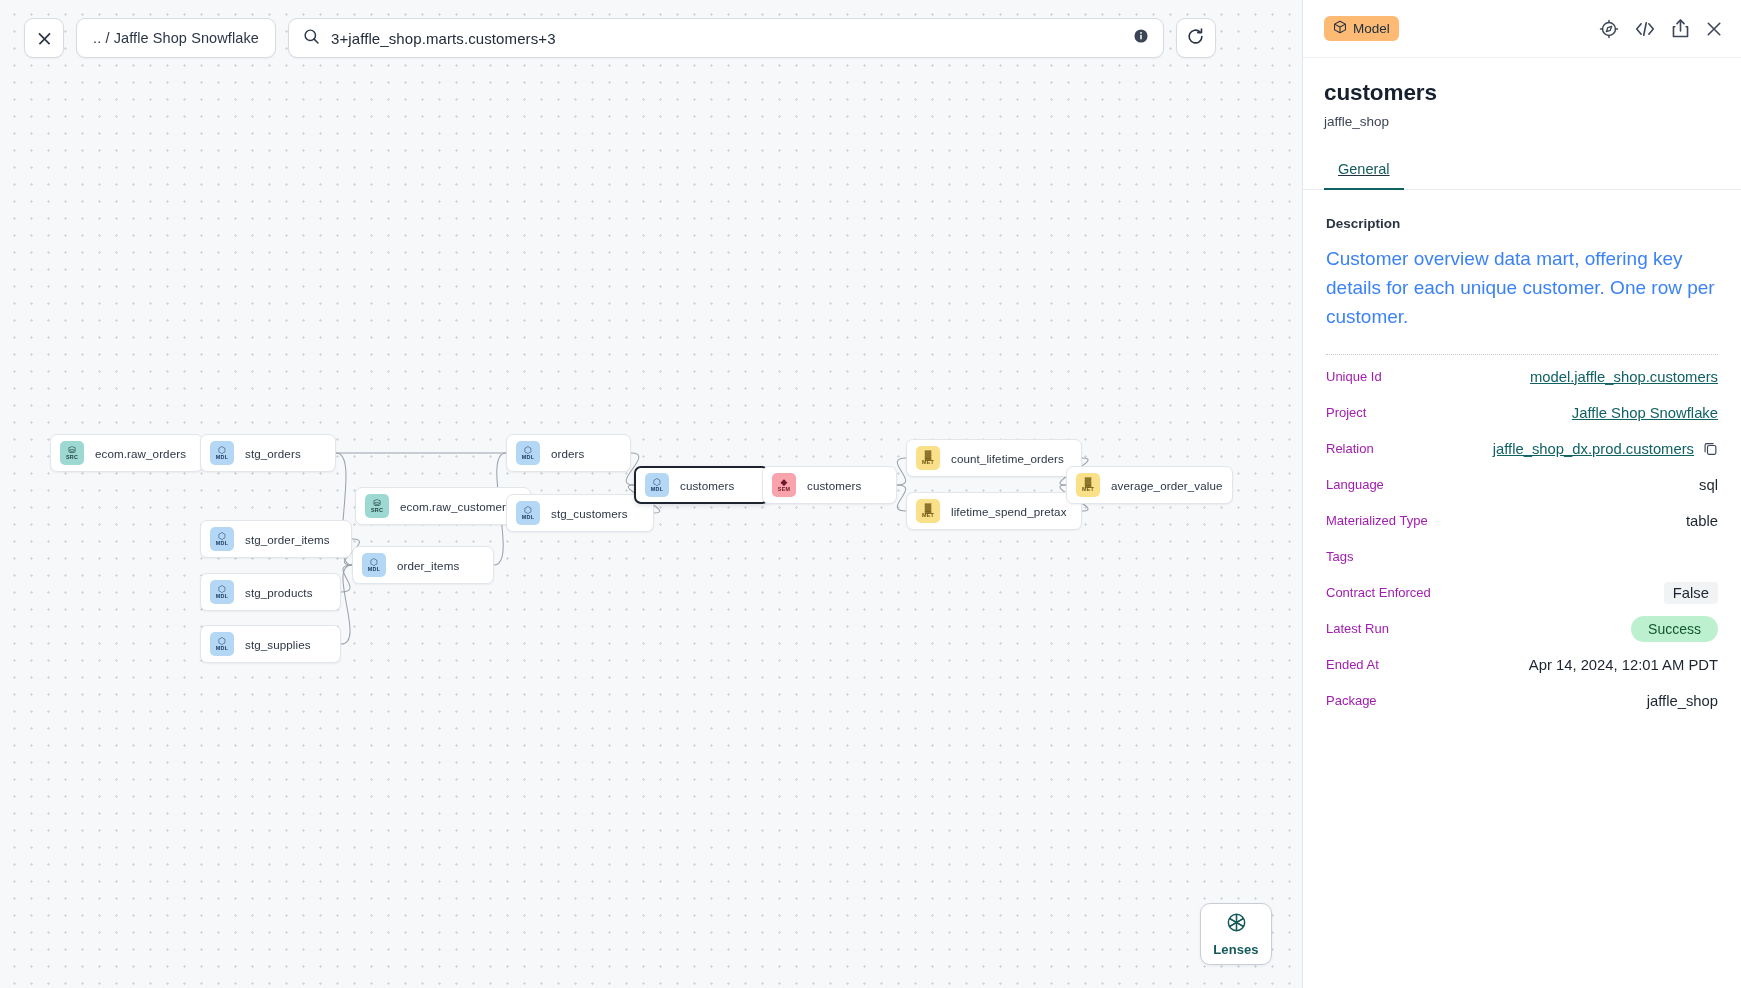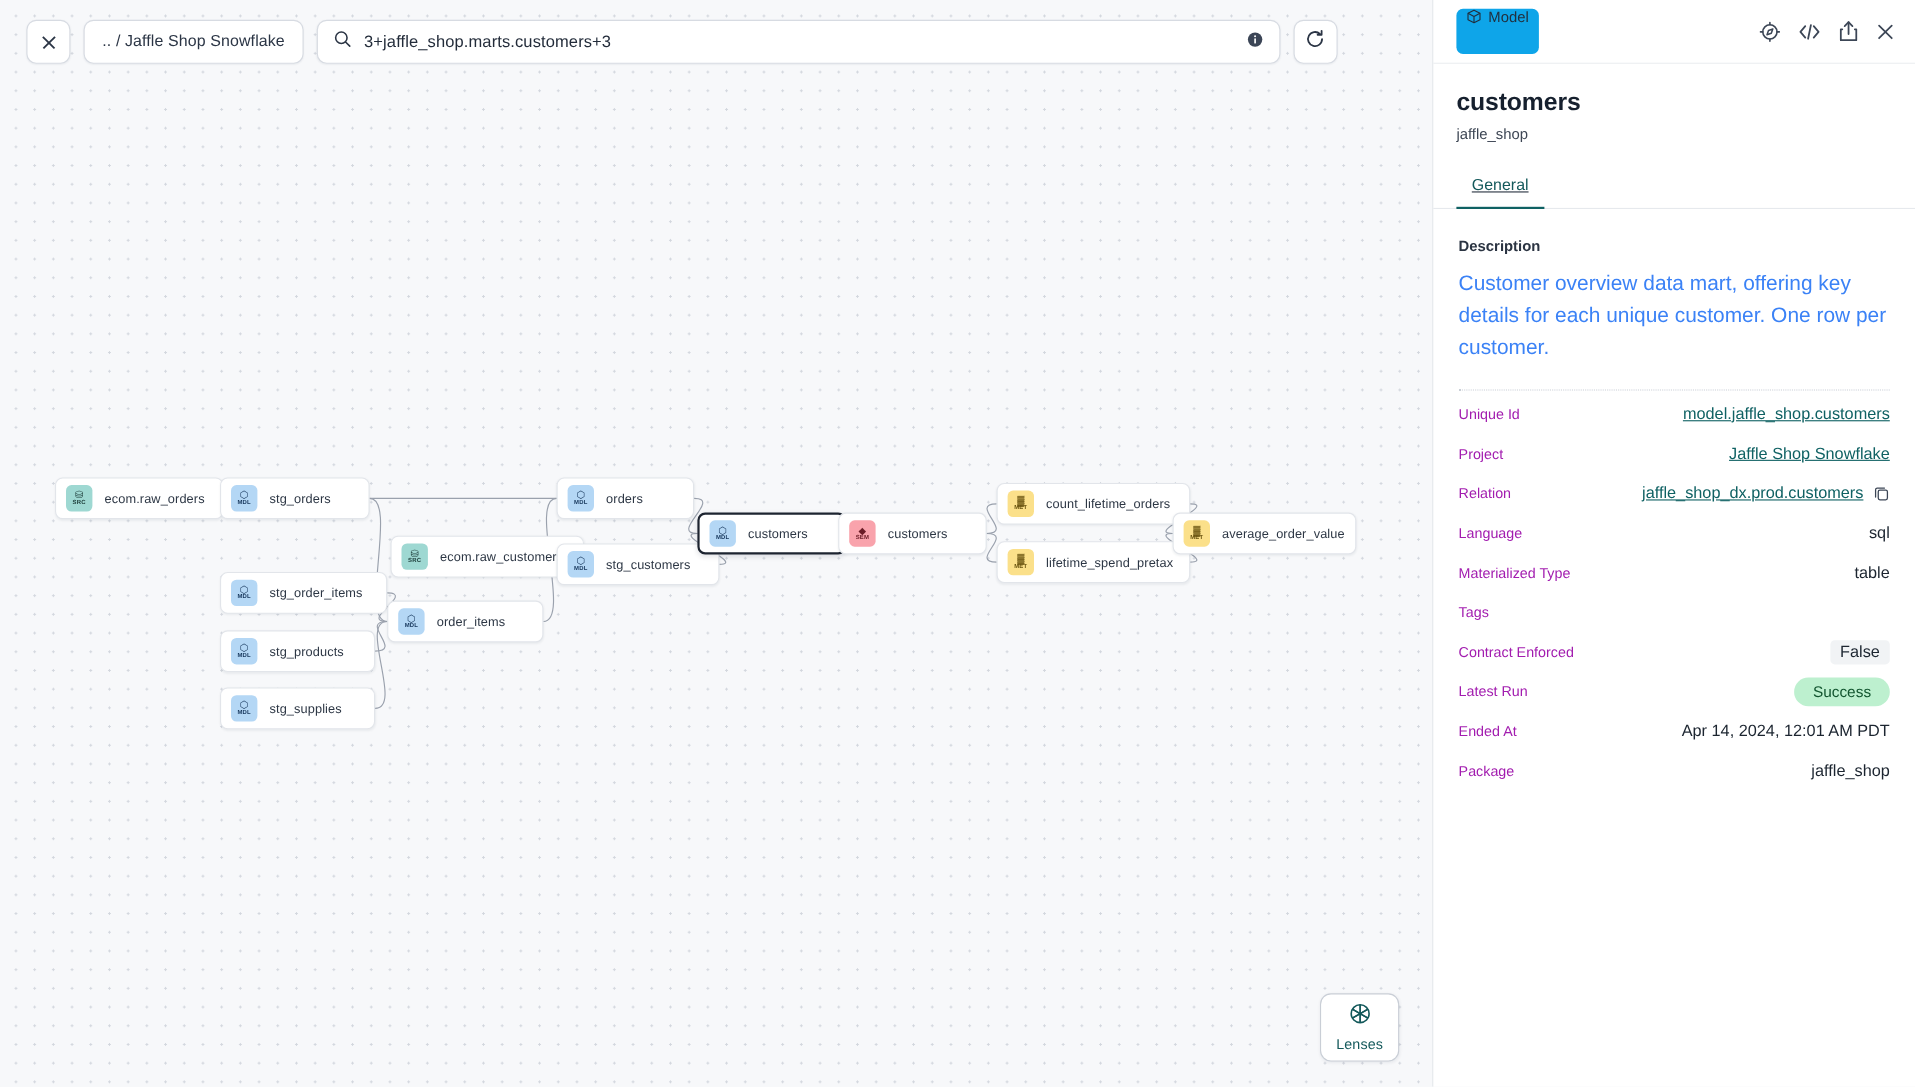--- a/index.html
+++ b/index.html
@@ -123,44 +123,45 @@
     width: 72px; height: 62px;
     background: #fff;
     border: 1px solid #c9ced6;
     border-radius: 10px;
     display: flex; flex-direction: column;
     align-items: center; justify-content: center;
     gap: 5px;
     cursor: pointer;
     box-shadow: 0 1px 3px rgba(20,30,50,.07);
     z-index: 30;
+    font-weight: bold;
   }
   .lenses .lbl { font-size: 13px; color: #14595b; letter-spacing: .1px; }
 
   
   .panel {
     width: 439px; height: 988px;
     background: #fff;
     border-left: 1px solid #e3e6ea;
     display: flex; flex-direction: column;
     position: relative;
   }
   .panel-top {
     height: 58px;
     display: flex; align-items: center;
     padding: 0 18px 0 21px;
     border-bottom: 1px solid #eceef1;
     gap: 10px;
   }
   .type-pill {
-    background: #0ea5e9;
+    background: #fdba74;
     border-radius: 6px;
-    height: 41px;
+    height: 25px;
     padding: 0 9px;
-    display: flex; gap: 6px;
+    display: flex; align-items: center; gap: 6px;
     font-size: 13.5px;
     color: #21303f;
     cursor: pointer;
   }
   .panel-top .spacer { flex: 1; }
   .top-icons { display: flex; align-items: center; gap: 15px; }
   .top-icons .ic { cursor: pointer; display: flex; align-items: center; }
 
   .panel-head { padding: 22px 21px 0 21px; }
   .panel-title { font-size: 22.5px; font-weight: 700; color: #16202e; letter-spacing: -.1px; }

